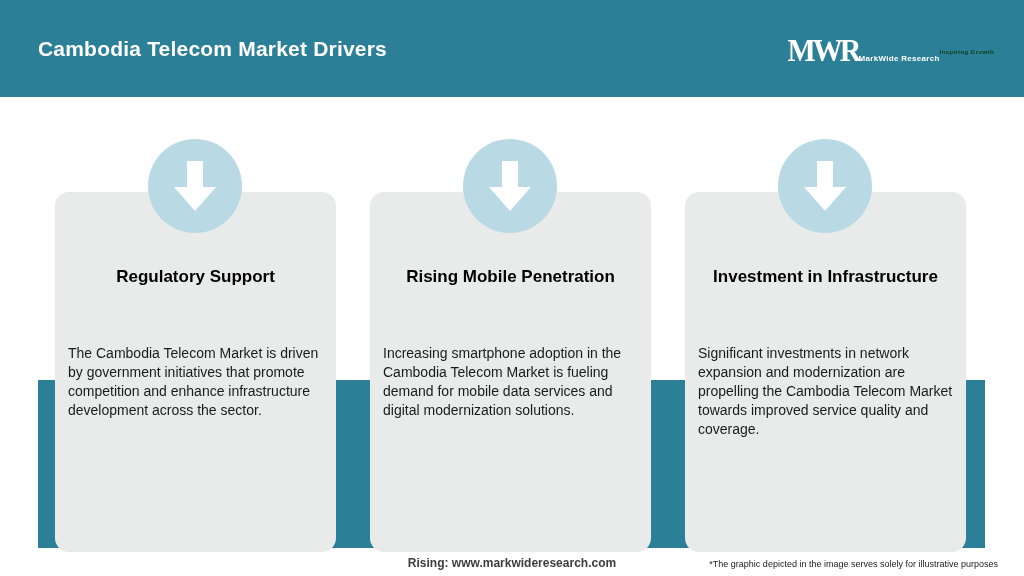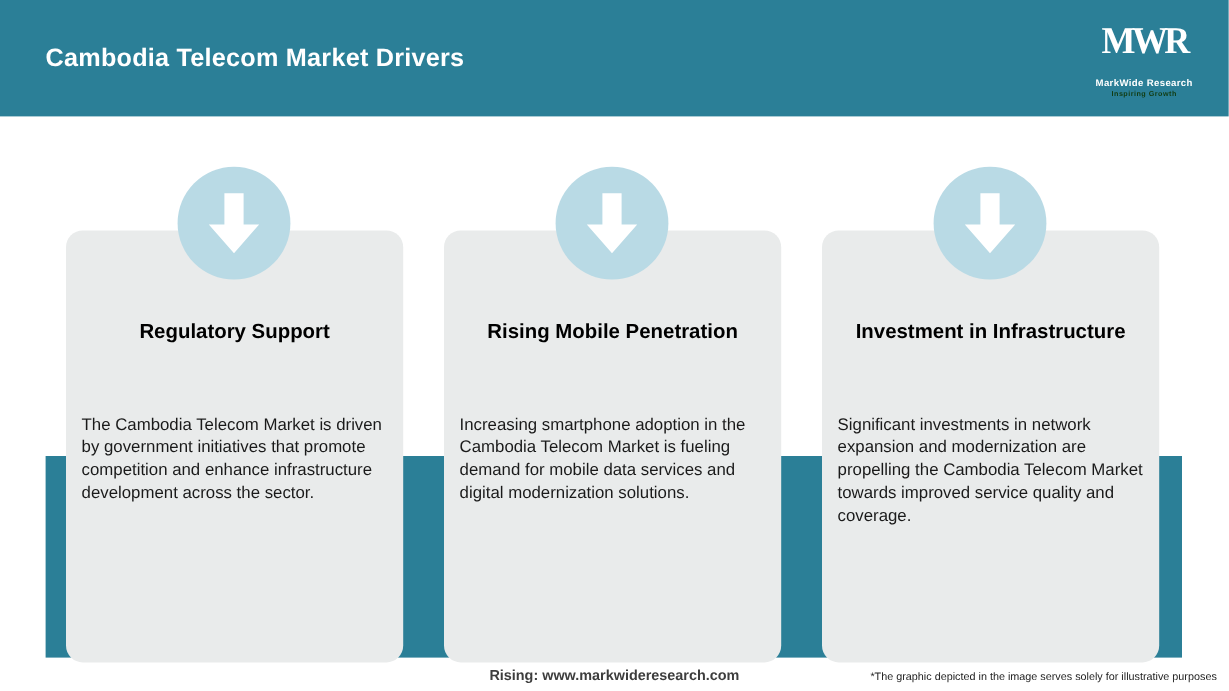--- a/index.html
+++ b/index.html
@@ -15,21 +15,21 @@
   
   .header{
     position:absolute;left:0;top:0;width:1024px;height:97px;
     background:#2b7f97;
     display:flex;align-items:center;justify-content:space-between;
     box-sizing:border-box;padding:0 30px 0 38px;
   }
   .header-title{
     color:#ffffff;font-size:21px;font-weight:bold;letter-spacing:.2px;
   }
-  .logo{display:flex;flex-direction:column;align-items:center;line-height:1;margin-top:4px;}
+  .logo{display:flex;flex-direction:row;align-items:center;line-height:1;margin-top:4px;}
   .logo-mark{
     color:#ffffff;font-size:30px;font-weight:bold;letter-spacing:-3px;
     font-family:"Liberation Serif", serif;transform:scaleY(1.05);
   }
   .logo-name{color:#ffffff;font-size:8px;font-weight:bold;margin-top:16px;letter-spacing:.3px;}
   .logo-tagline{color:#123c12;font-size:6px;font-weight:bold;margin-top:2px;letter-spacing:.4px;}
 
   
   .band{
     position:absolute;left:38px;top:380px;width:947px;height:168px;
@@ -65,21 +65,21 @@
     position:absolute;left:13px;right:13px;top:152px;
     font-size:14px;color:#1a1a1a;line-height:19px;text-align:left;
   }
 
   
   .footer-source{
     position:absolute;left:0;top:556px;width:1024px;text-align:center;
     font-size:12px;font-weight:bold;color:#3d3d3d;
   }
   .footer-disclaimer{
-    position:absolute;right:10px;top:559px;
+    position:absolute;right:26px;top:559px;
     font-size:9px;color:#222222;
   }
 </style>
 </head>
 <body>
 
 <div class="stage">
 
   <div class="header">
     <div class="header-title">Cambodia Telecom Market Drivers</div>

